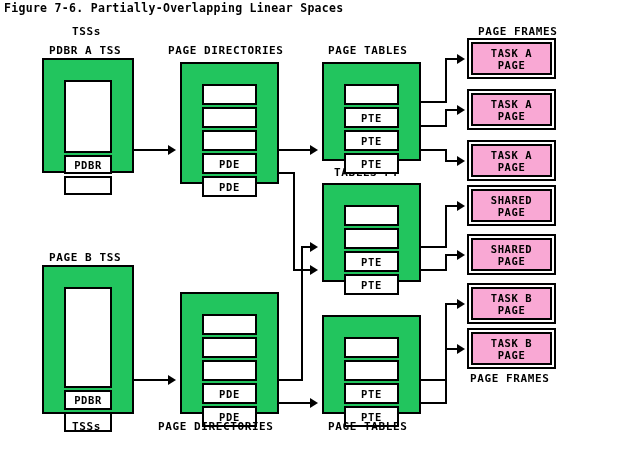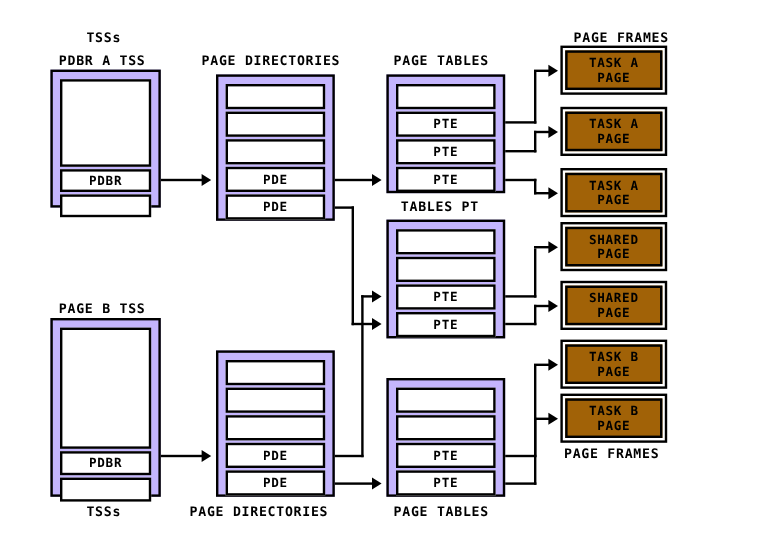--- a/index.html
+++ b/index.html
@@ -39,23 +39,23 @@
     font-weight: bold;
     font-size: 11.5px;
     letter-spacing: 0.3px;
     white-space: pre;
     color: #000;
   }
   
   .colbox {
     position: absolute;
     border: 2px solid #000;
-    background: #c4b5fd;
-    box-sizing: border-box;
-    padding: 6px;
+    background: #22c55e;
+    box-sizing: border-box;
+    padding: 20px;
   }
   .row {
     box-sizing: border-box;
     border: 2px solid #000;
     background: #fff;
     width: 100%;
     display: flex;
     align-items: center;
     justify-content: center;
     font-family: "DejaVu Sans Mono", "Liberation Mono", monospace;
@@ -73,21 +73,21 @@
     border: 2px solid #000;
     background: #fff;
     box-sizing: border-box;
     padding: 2px;
   }
   .frame-inner {
     box-sizing: border-box;
     width: 100%;
     height: 100%;
     border: 2px solid #000;
-    background: #a16207;
+    background: #f9a8d4;
     display: flex;
     flex-direction: column;
     align-items: center;
     justify-content: center;
     font-family: "DejaVu Sans Mono", "Liberation Mono", monospace;
     font-weight: bold;
     font-size: 10.5px;
     letter-spacing: 0.6px;
     line-height: 12px;
     color: #000;
@@ -111,20 +111,21 @@
     border-top: 5px solid transparent;
     border-bottom: 5px solid transparent;
     border-left: 8px solid #000;
   }
 </style>
 </head>
 <body>
 
 <div id="stage">
 
+  <div class="title">Figure 7-6. Partially-Overlapping Linear Spaces</div>
 
   <div class="lbl" style="left:72px; top:25px;">TSSs</div>
   <div class="lbl" style="left:49px; top:44px;">PDBR A TSS</div>
   <div class="lbl" style="left:168px; top:44px;">PAGE DIRECTORIES</div>
   <div class="lbl" style="left:328px; top:44px;">PAGE TABLES</div>
   <div class="lbl" style="left:478px; top:25px;">PAGE FRAMES</div>
   <div class="lbl" style="left:334px; top:166px;">TABLES PT</div>
 
   <div class="colbox" style="left:42px; top:58px; width:92px; height:115px;">
     <div class="row" style="height:73px;"></div>

